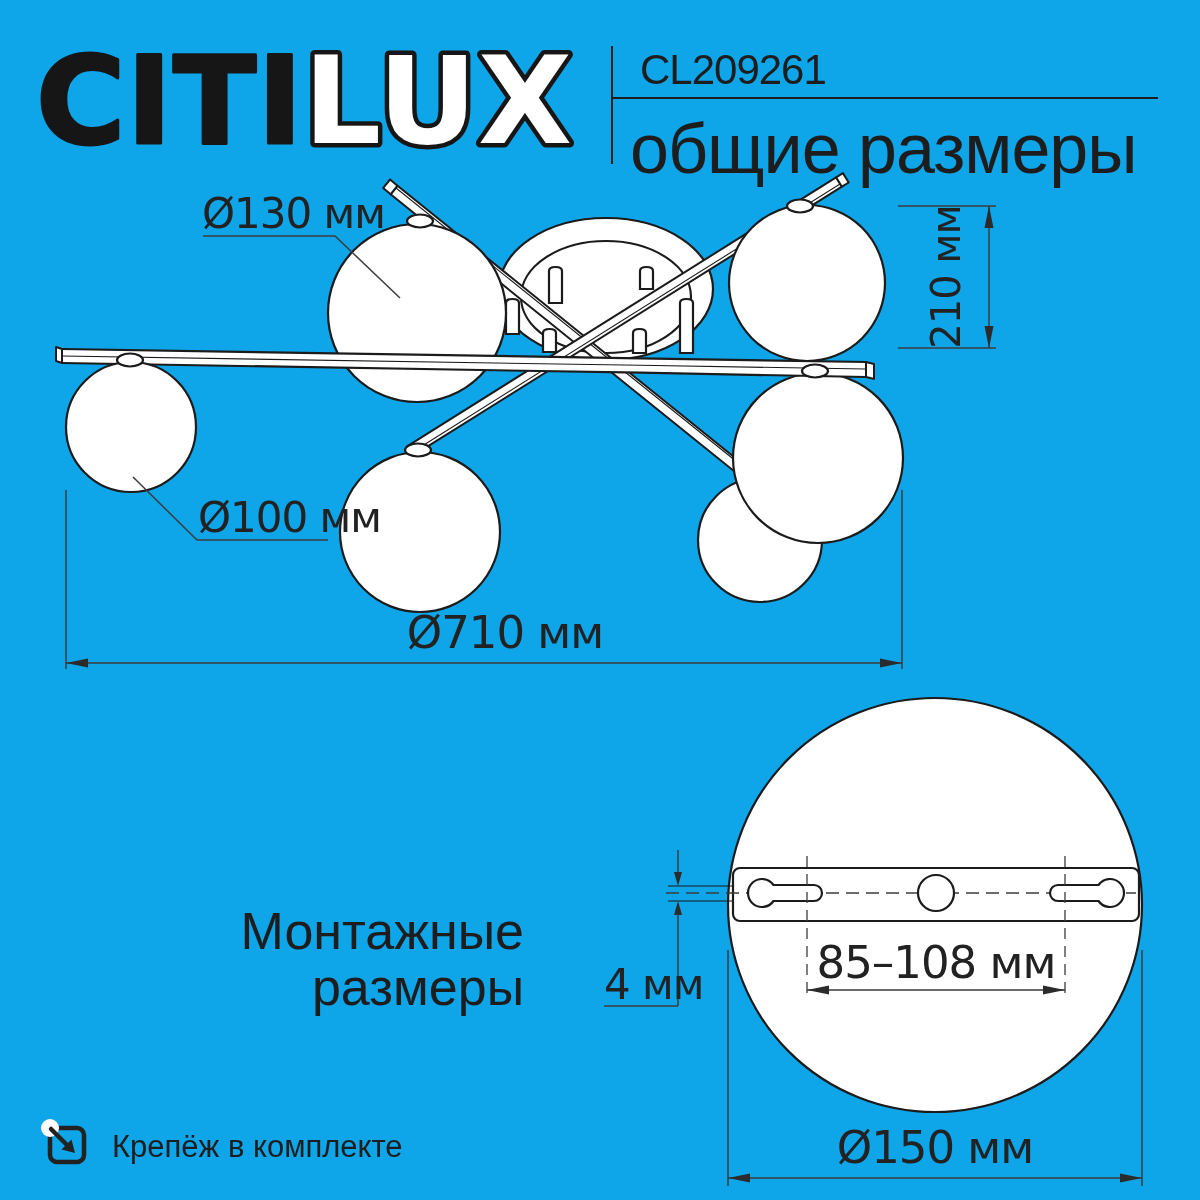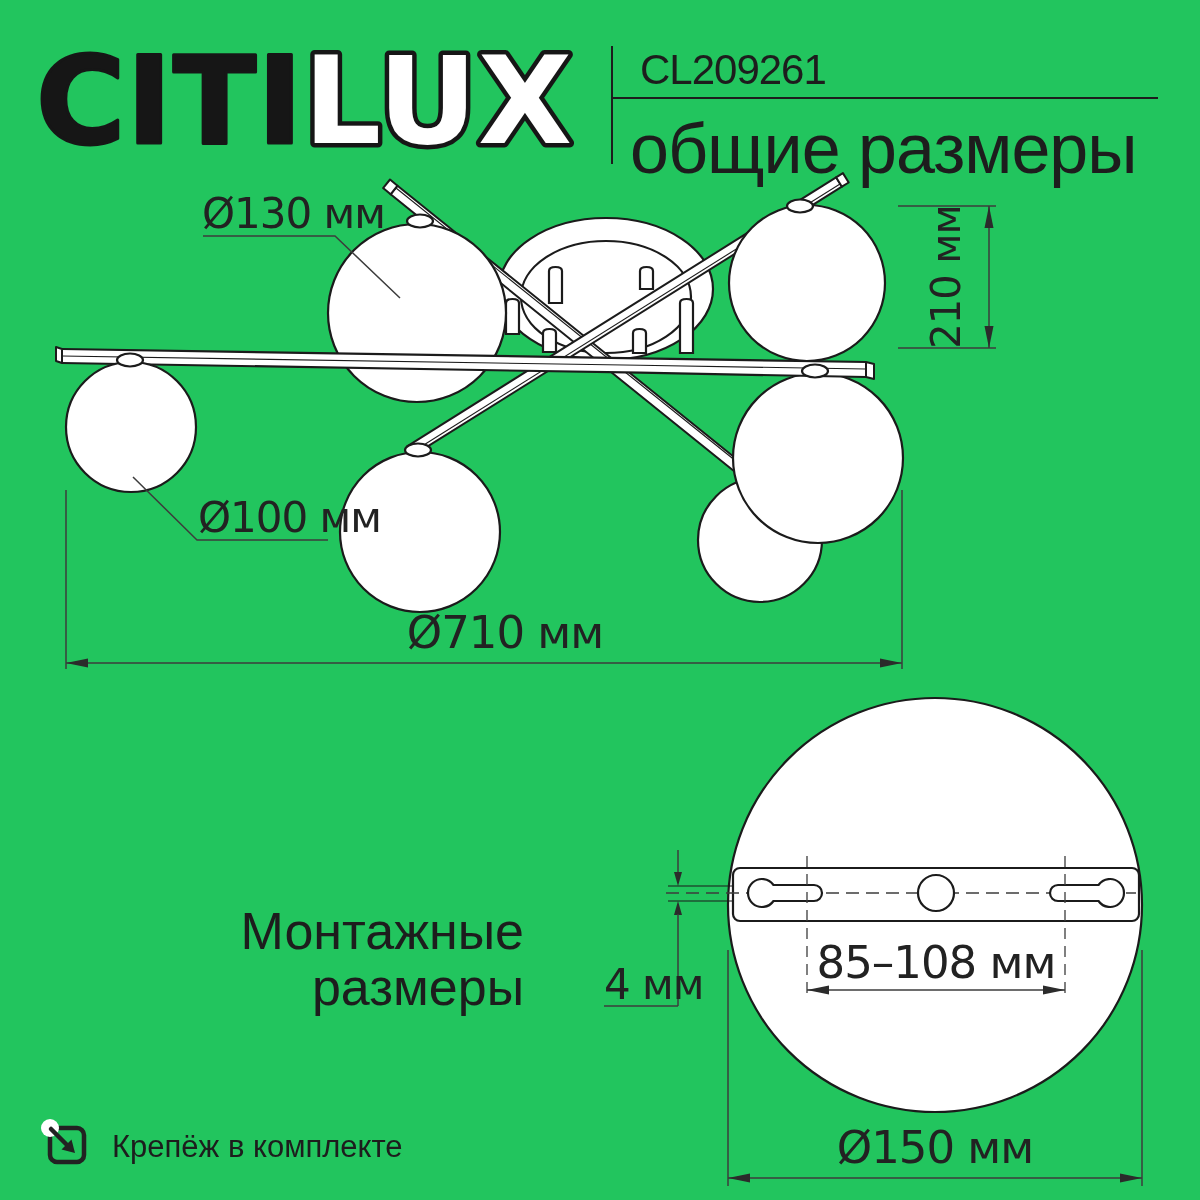--- a/index.html
+++ b/index.html
@@ -1,17 +1,17 @@
 <!DOCTYPE html>
 <html><head>
 <meta charset="utf-8">
 <style>
   html,body{margin:0;padding:0;background:#ffffff;width:1200px;height:1200px;overflow:hidden;}
   body{font-family:"Liberation Sans", sans-serif;}
-  #stage{position:relative;width:1200px;height:1200px;background:#22c55e;}
+  #stage{position:relative;width:1200px;height:1200px;background:#0ea5e9;}
   svg{display:block;}
   .drawline{stroke:#1b1b1b;stroke-width:2.2;fill:none;}
   .whitefill{fill:#ffffff;stroke:#1b1b1b;stroke-width:2.2;}
   .barfill{fill:#ffffff;stroke:#1b1b1b;stroke-width:2;stroke-linejoin:round;}
   .thin{stroke:#1b1b1b;stroke-width:1.1;fill:none;}
   .dim{stroke:#3c3c3c;stroke-width:1.5;fill:none;}
   .dimthin{stroke:#3c3c3c;stroke-width:1.3;fill:none;}
   .arrow{fill:#2b2b2b;stroke:none;}
   .dimtext{font-family:"DejaVu Sans", sans-serif;fill:#222;letter-spacing:-1px;}
   .headtext{font-family:"Liberation Sans", sans-serif;fill:#1d1d1d;}

